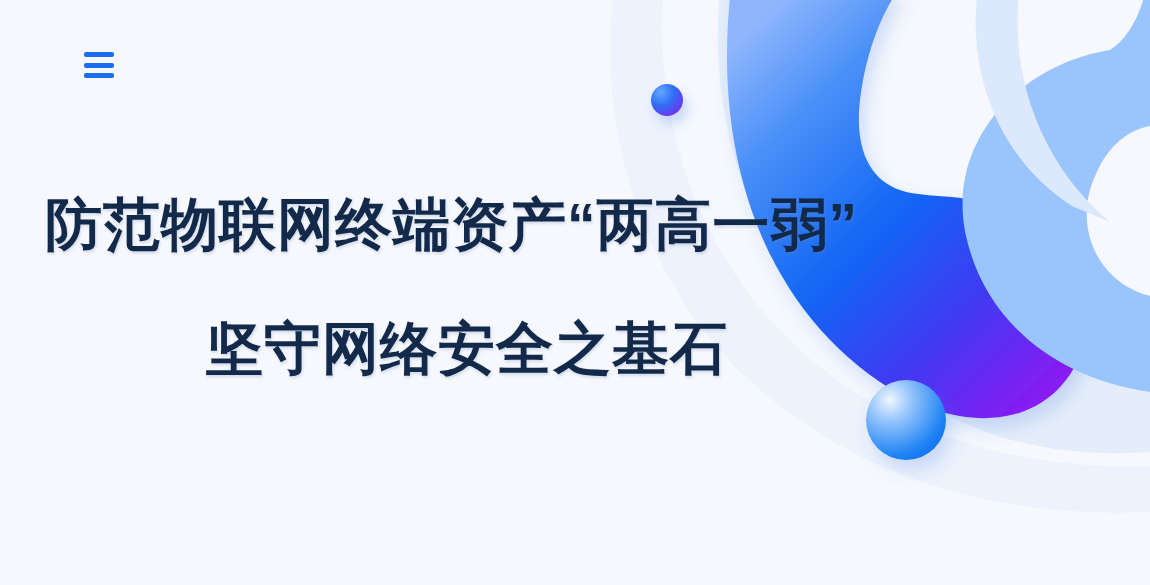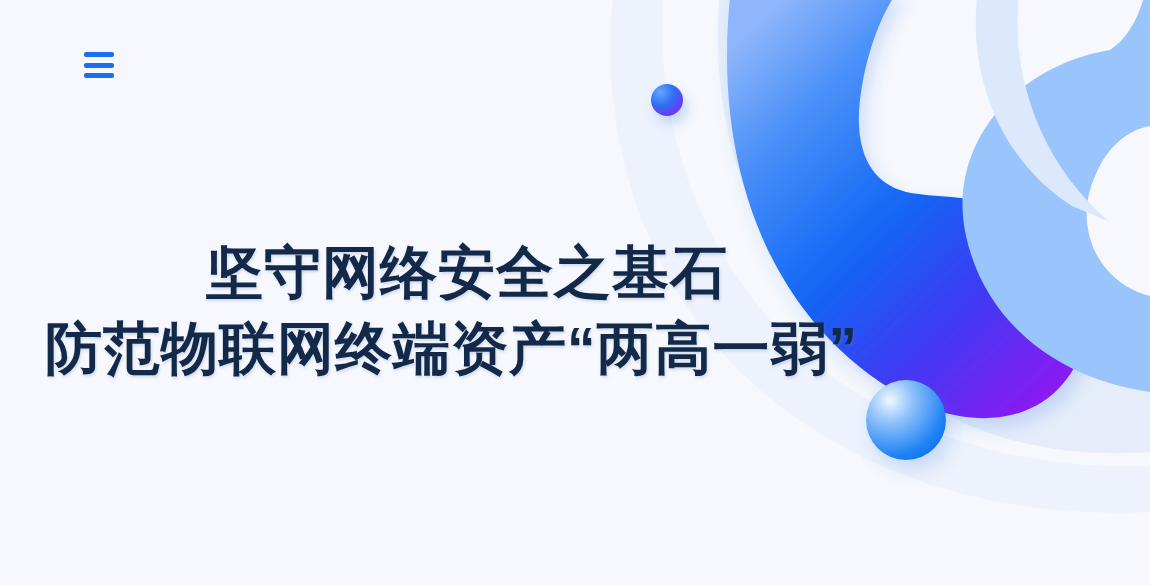--- a/index.html
+++ b/index.html
@@ -158,17 +158,17 @@
     </svg>
   </div>
 
   <button class="menu-btn" aria-label="菜单">
     <span class="bar"></span>
     <span class="bar mid"></span>
     <span class="bar"></span>
   </button>
 
   <div class="title-block">
+    <div class="title-line l1">防范物联网终端资产“两高一弱”</div>
     <div class="title-line l2">坚守网络安全之基石</div>
-    <div class="title-line l1">防范物联网终端资产“两高一弱”</div>
   </div>
 
 </div>
 
 </body></html>

